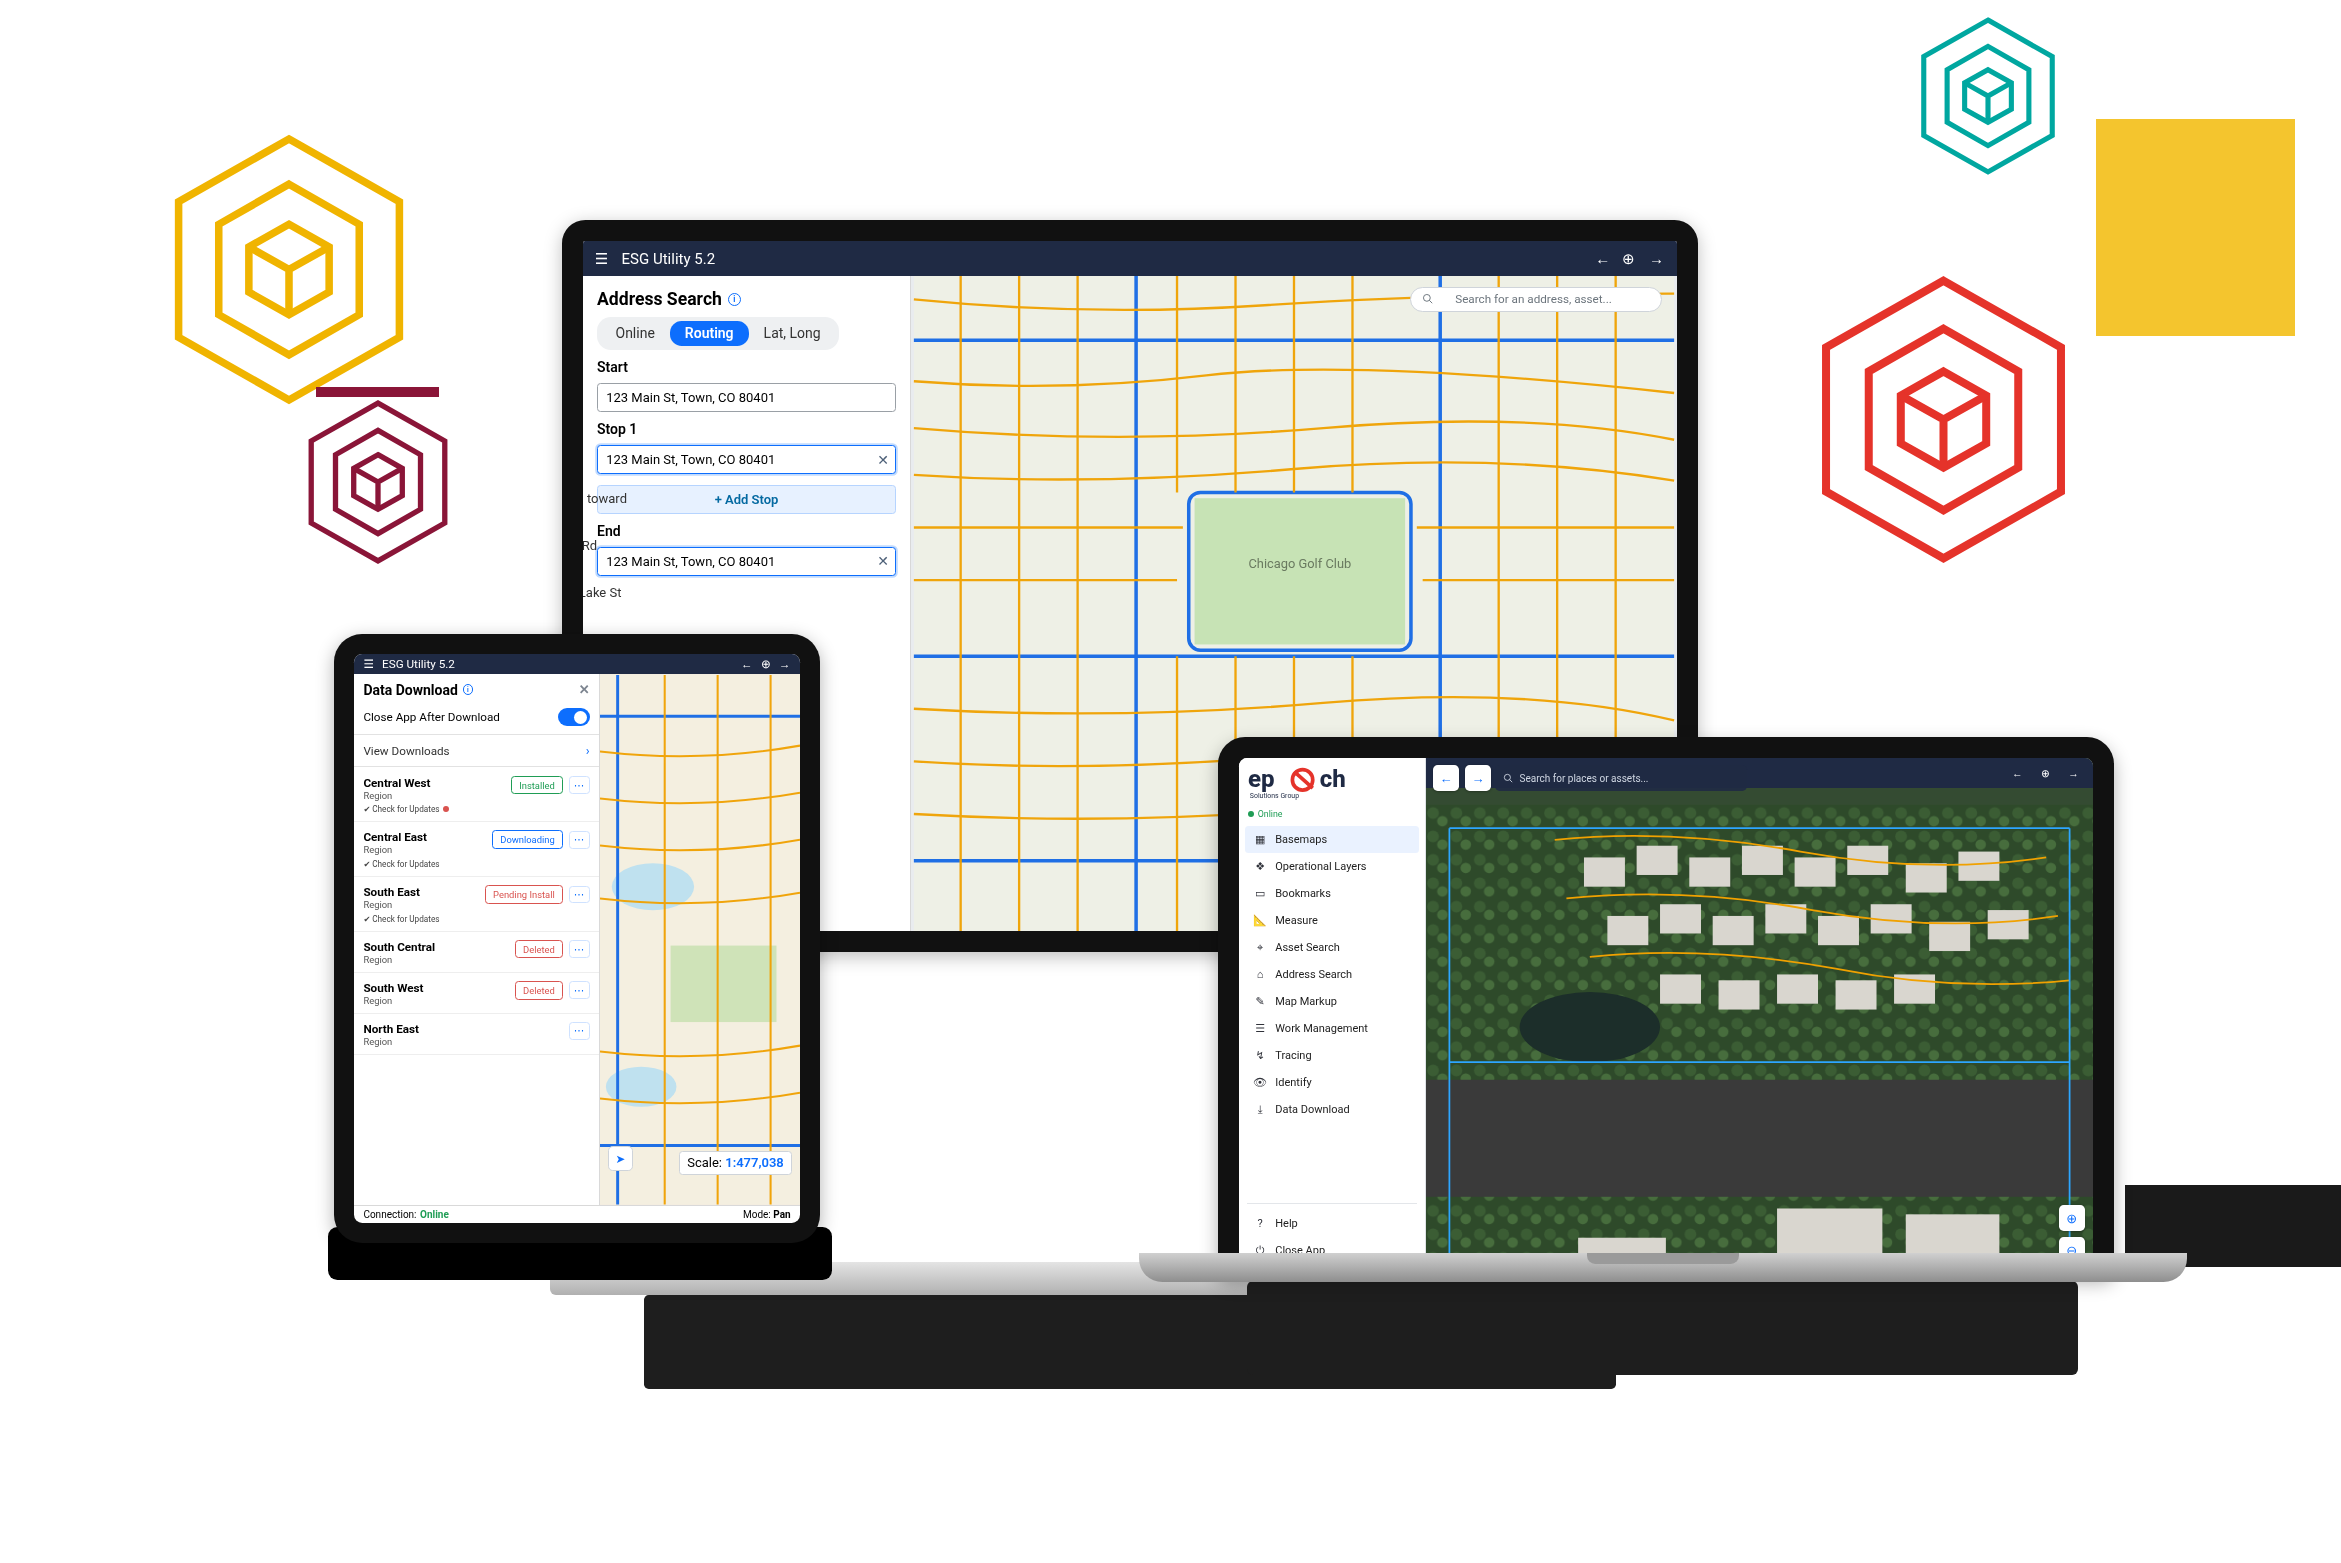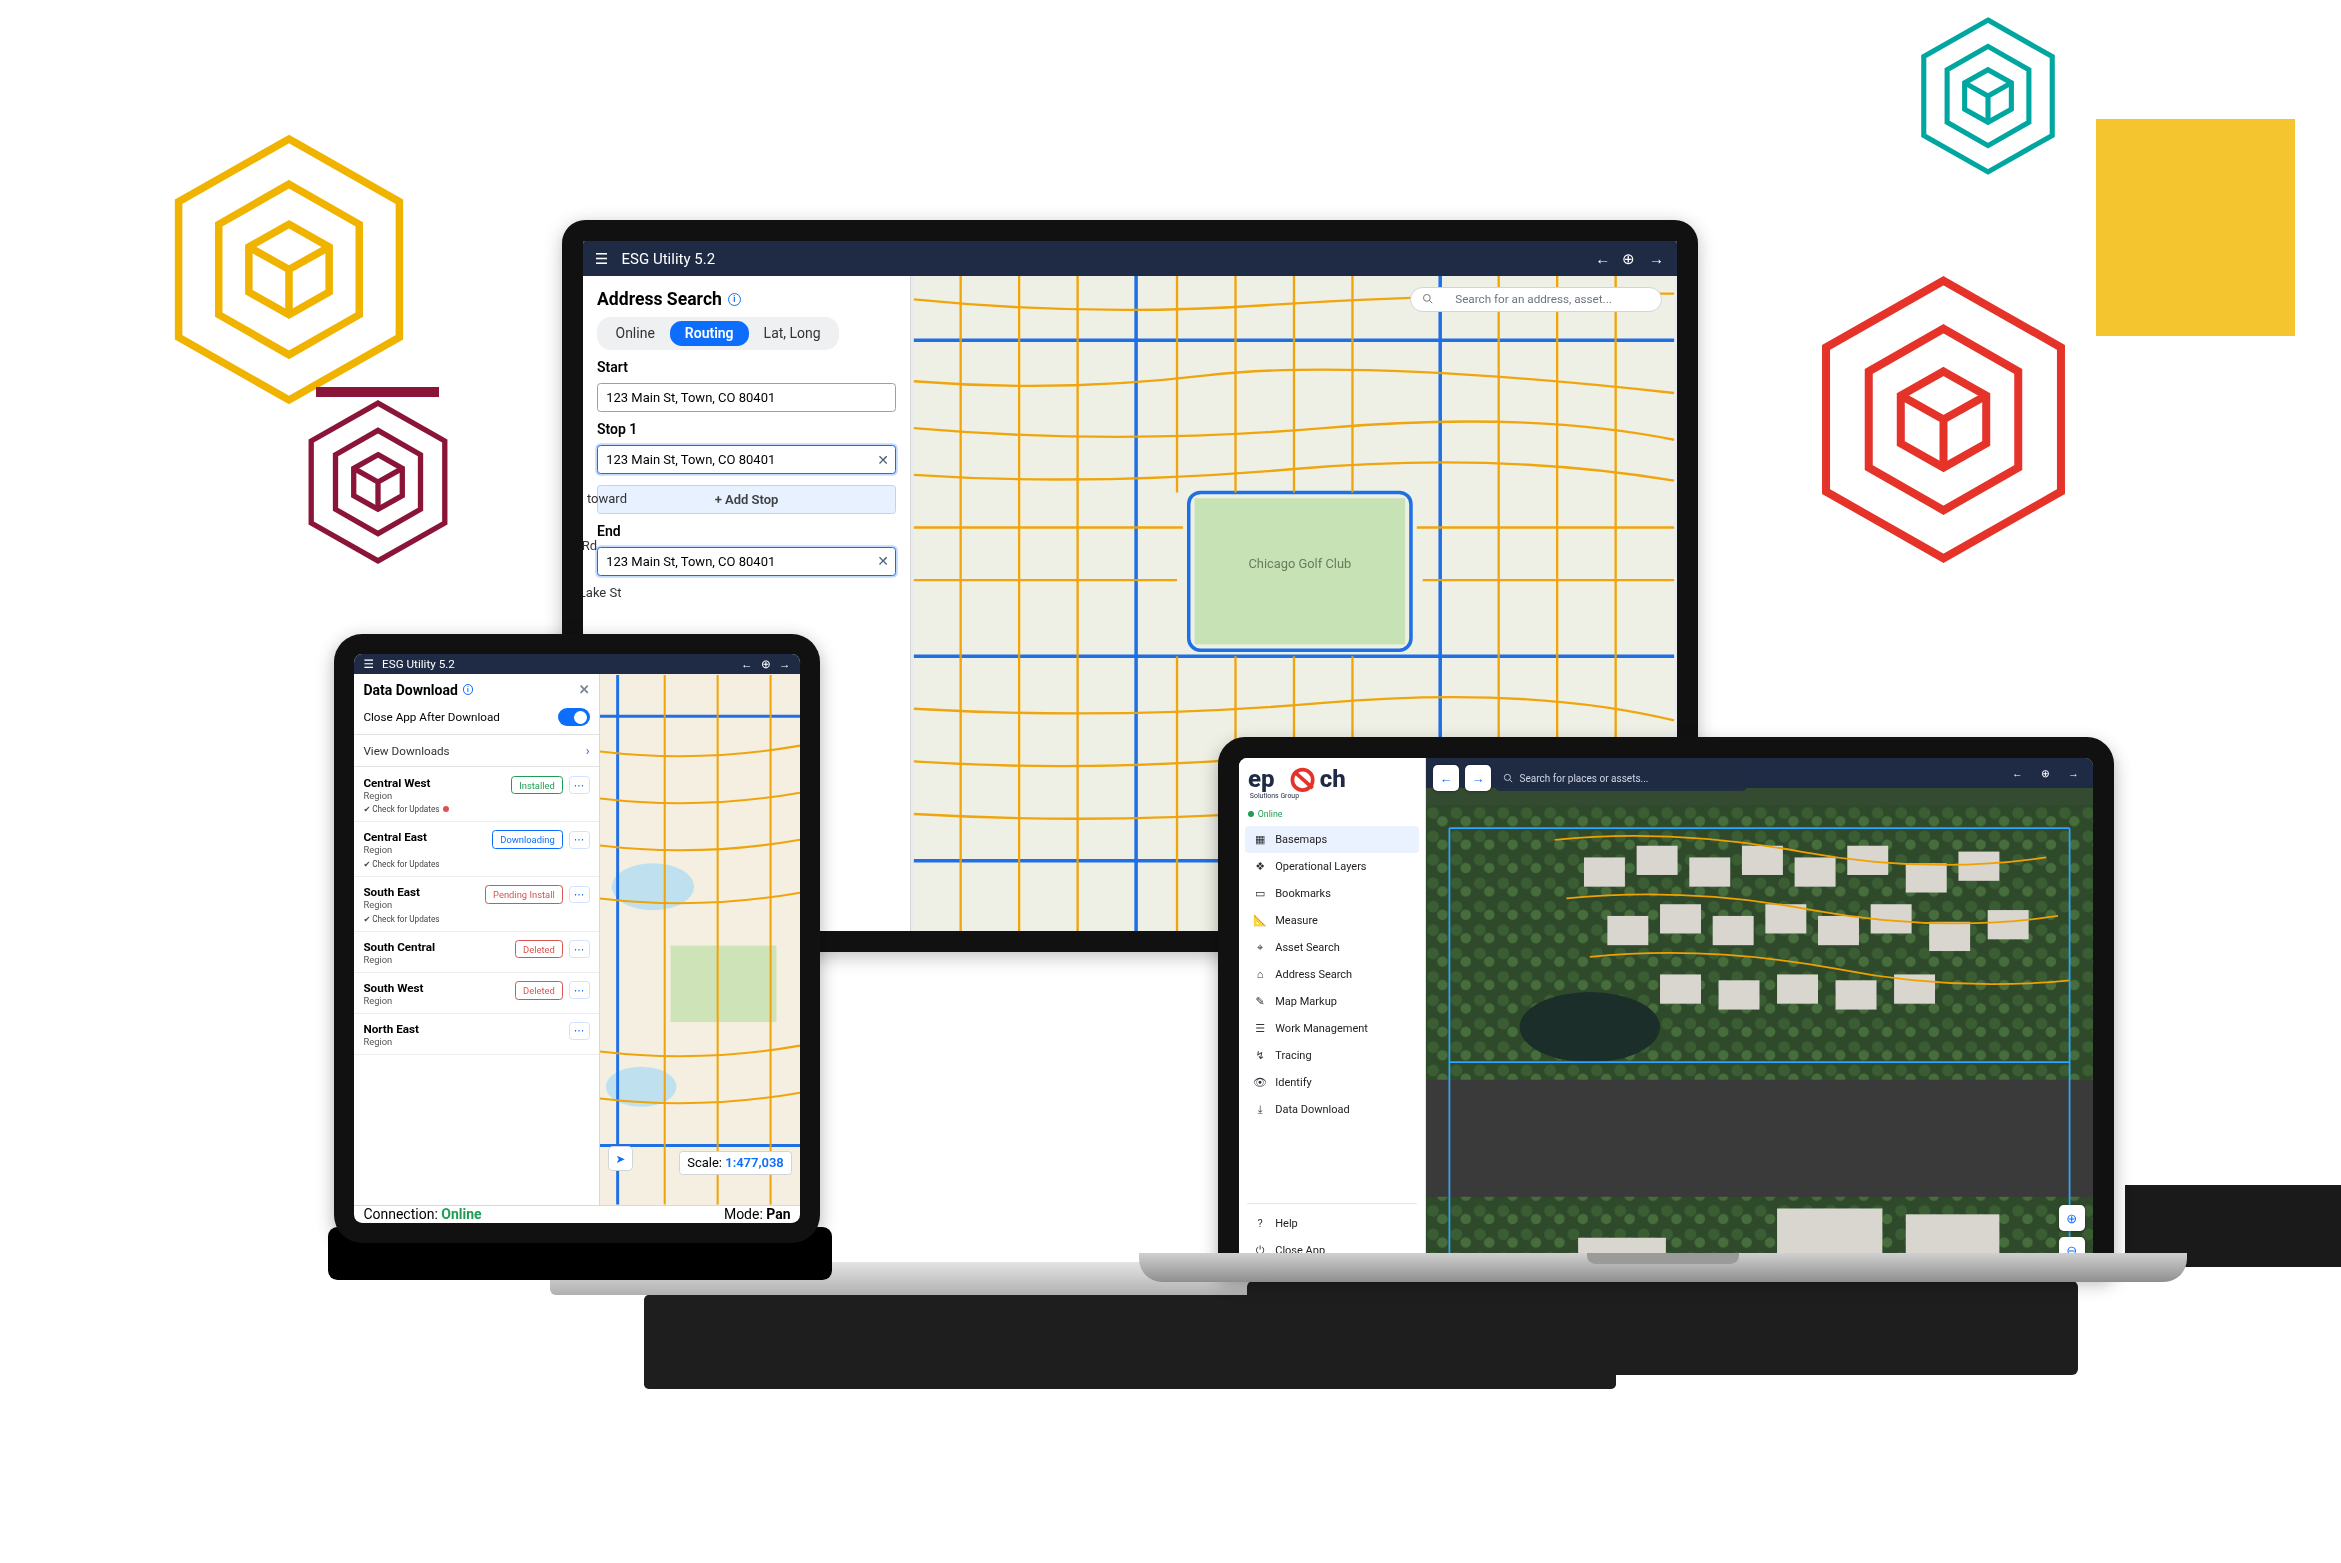--- a/index.html
+++ b/index.html
@@ -45,21 +45,21 @@
   .segmented .seg { padding:4.7px 15px; font-size:14px; border-radius:11.7px; color:#333; cursor:pointer;}
   .segmented .seg.active { background:#0d6efd; color:#fff; font-weight:600;}
   .field-label { font-size:14px; font-weight:600; margin-top:1.2px;}
   .field-input-wrap { position:relative; }
   .field-input {
     width:100%; font-size:13px; padding:5.9px 8.2px; border:0.9px solid #9aa0a6; border-radius:3.5px;
   }
   .field-input.focused { border-color:#0d6efd; box-shadow:0 0 0 1.8px rgba(13,110,253,.25);}
   .field-clear { position:absolute; right:7px; top:50%; transform:translateY(-50%); color:#4d6078; font-size:14px; cursor:pointer;}
   .addstop {
-    margin-top:2.3px; width:100%; text-align:center; background:#e7f1ff; color:#404040;
+    margin-top:2.3px; width:100%; text-align:center; background:#e7f1ff; color:#0369a1;
     border:0.6px solid #b6d4ff; border-radius:3.5px; padding:5.9px 0; font-size:13px; font-weight:600; cursor:pointer;
   }
   .monitor-map { flex:1; position:relative; background:#e9ecef; overflow:hidden;}
   .monitor-map svg { width:100%; height:100%; display:block;}
   .map-searchbox {
     position:absolute; right:15px; top:10.5px; width:252px; background:#fff; border-radius:14px;
     border:0.6px solid #cfd4da; display:flex; align-items:center; padding:4.7px 10.5px; gap:22px; font-size:11.7px; color:#6c757d;
   }
   .map-searchbox .mglass { width:11.7px;height:11.7px; }
   .dir-hints { position:absolute; left:-14.6px; top:234px; font-size:13px; color:#333; line-height:47px; font-weight:400;}
@@ -98,21 +98,21 @@
   .badge.pending{color:#d9534f;border-color:#d9534f;}
   .badge.deleted{color:#d9534f;border-color:#d9534f;}
   .dl-item .more{ width:21px;height:17.6px;display:flex;align-items:center;justify-content:center;color:#0d6efd;border:0.6px solid #cfe2ff;border-radius:3.5px;font-size:10.5px;cursor:pointer;}
   .dl-item .check{ font-size:8.2px; color:#444; margin-top:3.5px; display:flex; align-items:center; gap:3.5px;}
   .dl-item .check .dot{width:5.9px;height:5.9px;border-radius:50%;background:#d9534f;display:inline-block;}
   .tablet-right { flex:1; position:relative; background:#f3ede0; overflow:hidden;}
   .tablet-right svg{width:100%;height:100%;}
   .tablet-right .locbtn{position:absolute;left:8.2px;bottom:34px;width:24.6px;height:24.6px;border-radius:4.7px;background:#fff;border:0.6px solid #cfd4da;display:flex;align-items:center;justify-content:center;color:#0d6efd;font-size:11.7px;}
   .tablet-right .scale{position:absolute;right:8.2px;bottom:30px;background:#fff;border:0.6px solid #cfd4da;border-radius:3.5px;padding:3.5px 7px;font-size:13px;}
   .tablet-right .scale .v{color:#0d6efd;font-weight:600;}
-  .tablet-footer{height:29px;border-top:0.6px solid #d9d9d9;display:flex;align-items:center;padding:0 9.4px;font-size:14px;}
+  .tablet-footer{height:29px;border-top:0.6px solid #d9d9d9;display:flex;align-items:center;padding:0 9.4px;font-size:10px;}
   .tablet-footer .onl{color:#1f9d55;font-weight:700;margin-left:3.5px;}
   .tablet-footer .sp{flex:1;}
   .tablet-footer .mode b{font-weight:700;}
 
   
   .laptop {
     position:absolute; left:1218px; top:737px; width:896px; height:539px;
     background:#111; border-radius:27px 27px 10.5px 10.5px; padding:21px 21px 4.7px;
     box-shadow:0 7px 17.6px rgba(0,0,0,.3);
   }

